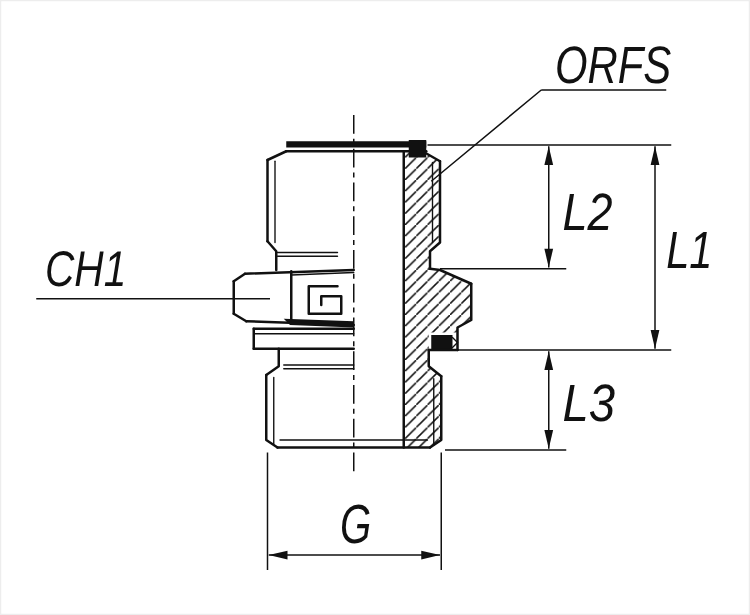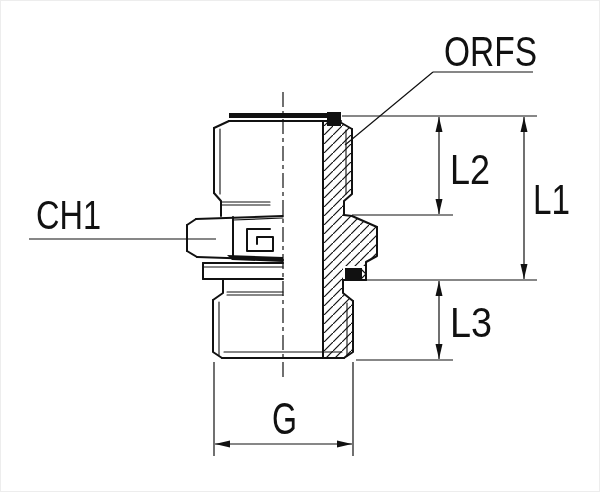--- a/index.html
+++ b/index.html
@@ -3,20 +3,21 @@
 <meta charset="utf-8">
 <style>
   html,body{margin:0;padding:0;background:#fff;}
   .canvas{
     position:relative;
     width:600px;height:492px;
     background:#ffffff;
     box-shadow: inset 0 0 0 1px #ededed;
     font-family:"Liberation Sans", sans-serif;
     overflow:hidden;
+    font-style:italic;
   }
   svg{display:block;}
   .outline{stroke:#111;stroke-width:2;fill:none;stroke-linecap:round;stroke-linejoin:round;}
   .thin{stroke:#111;stroke-width:1.1;fill:none;stroke-linecap:round;}
   .dim{stroke:#111;stroke-width:1.2;fill:none;stroke-linecap:butt;}
   .fillblk{fill:#111;stroke:none;}
   .hatchfill{fill:url(#hatch);stroke:none;}
   .lbl{fill:#111;font-family:"Liberation Sans", sans-serif;}
 </style>
 </head>

